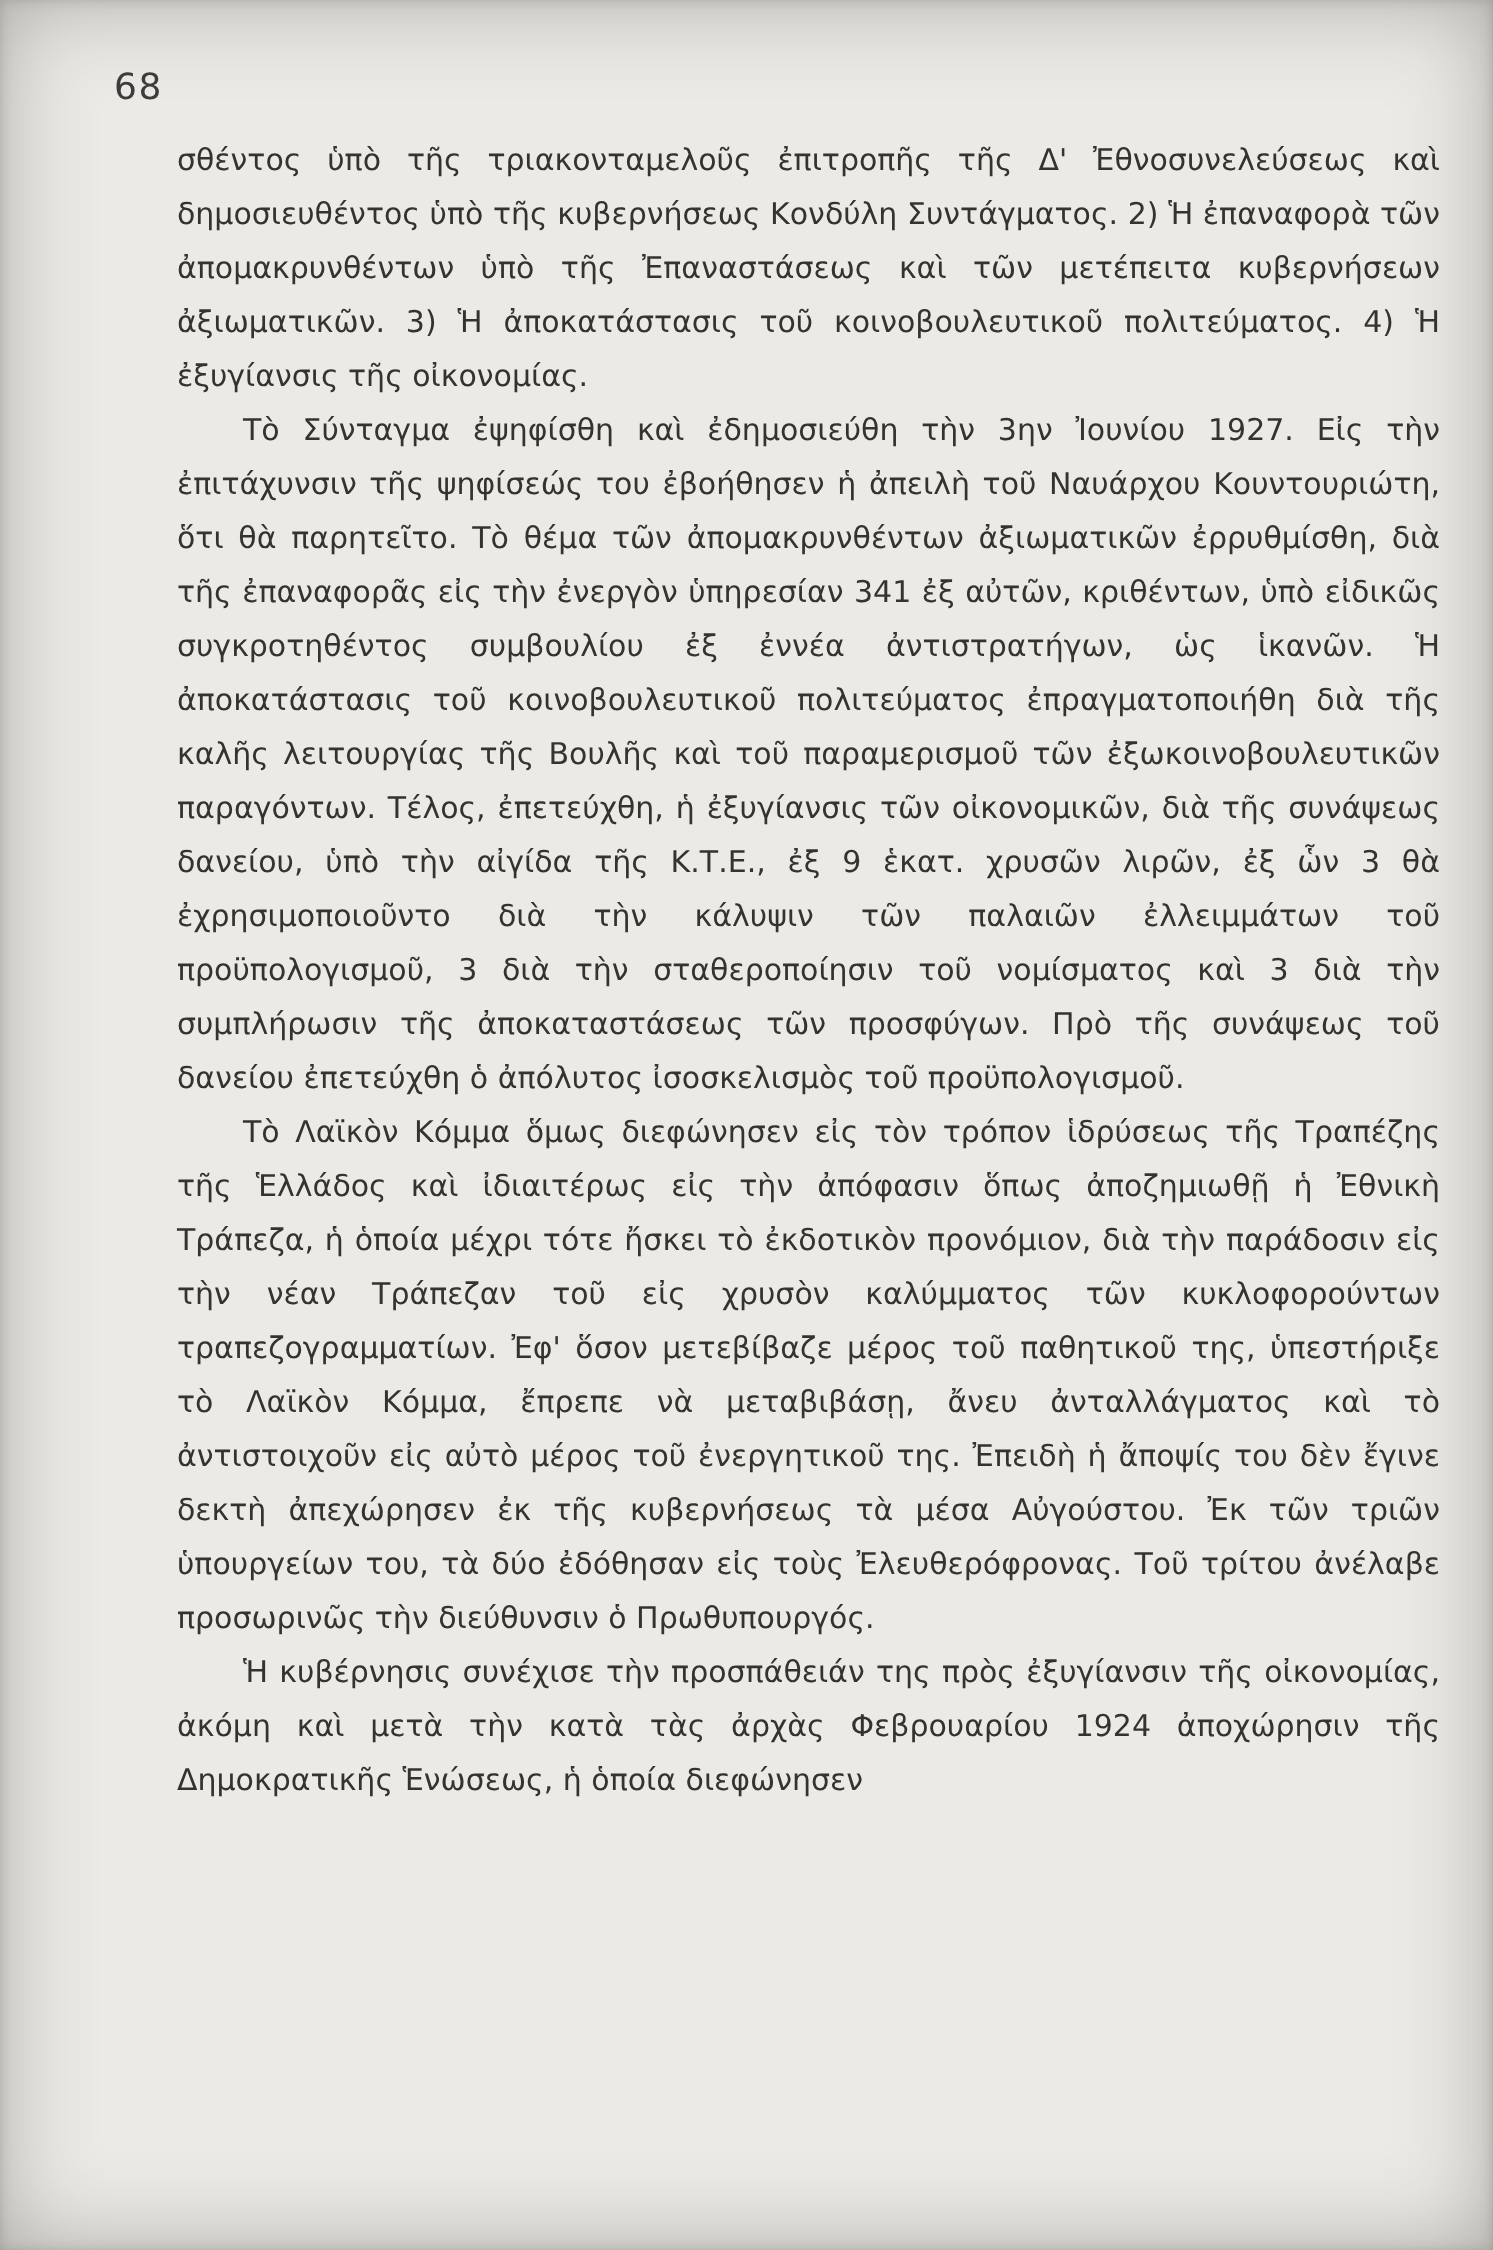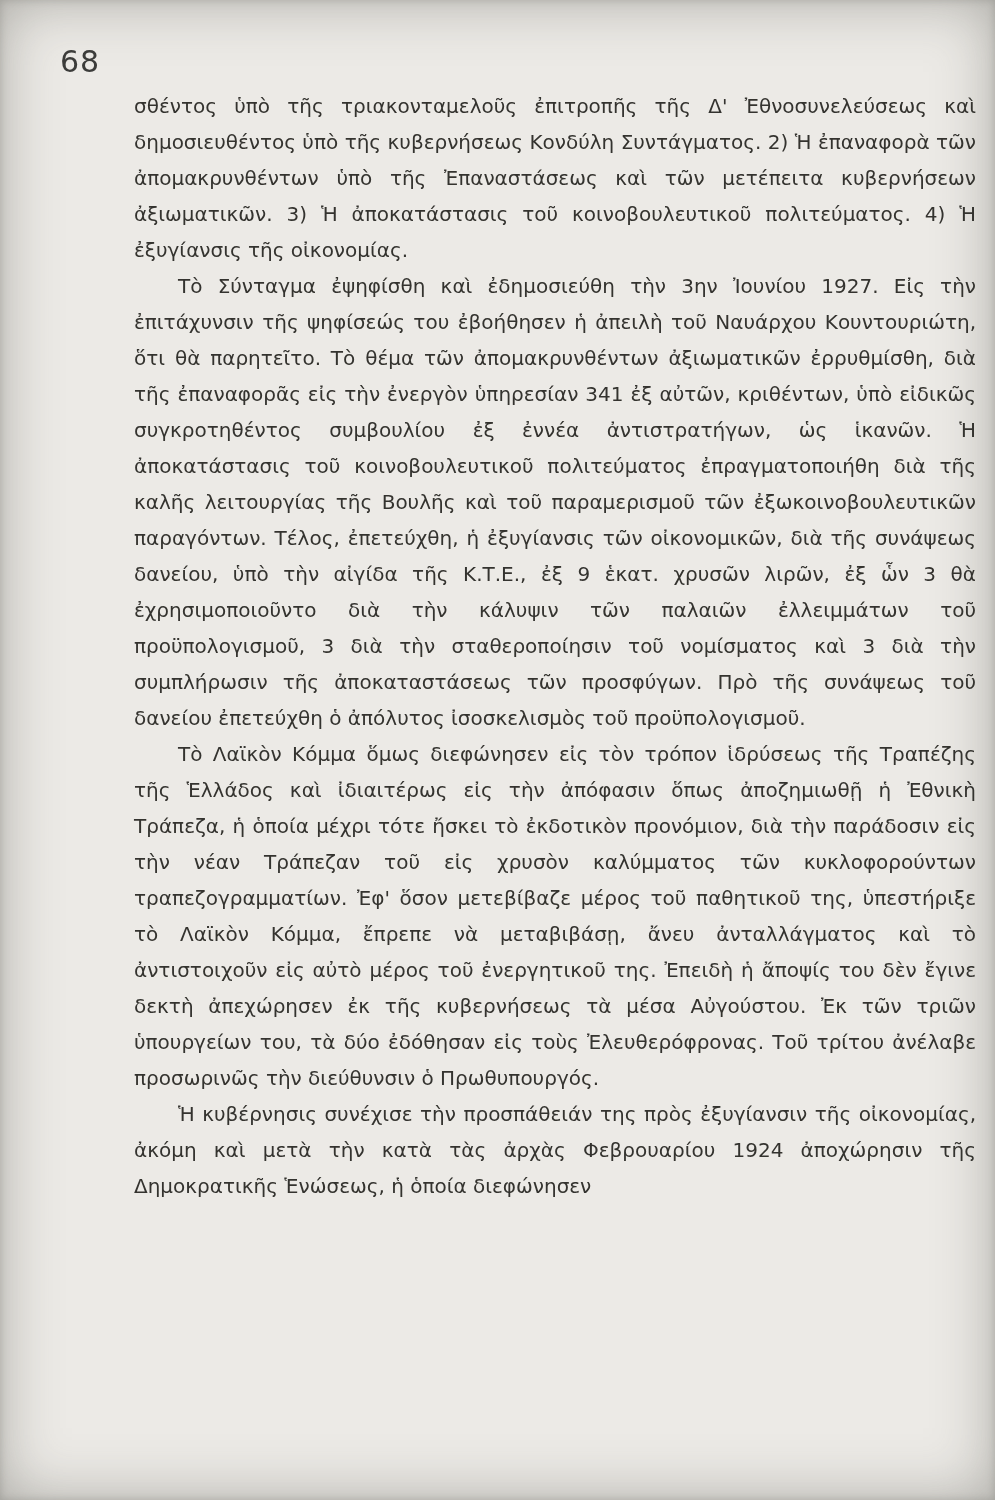--- a/index.html
+++ b/index.html
@@ -16,29 +16,29 @@
   }
   .scan-page {
     position: absolute;
     inset: 0;
     background: #eceae6;
     box-shadow: inset 0 0 60px rgba(90,90,85,0.45), inset 0 0 8px rgba(120,120,115,0.35);
   }
   .page-number {
     position: absolute;
     top: 44px;
-    left: 60px;
-    font-size: 30px;
+    left: 76px;
+    font-size: 24px;
     color: #3c3c3a;
     letter-spacing: 1px;
   }
   .text-block {
     position: absolute;
     top: 88px;
-    left: 134px;
+    left: 118px;
     width: 842px;
     color: #34332f;
     font-size: 20px;
     line-height: 36px;
     text-align: justify;
     text-justify: inter-word;
   }
   .text-block p {
     margin: 0;
     text-indent: 44px;

